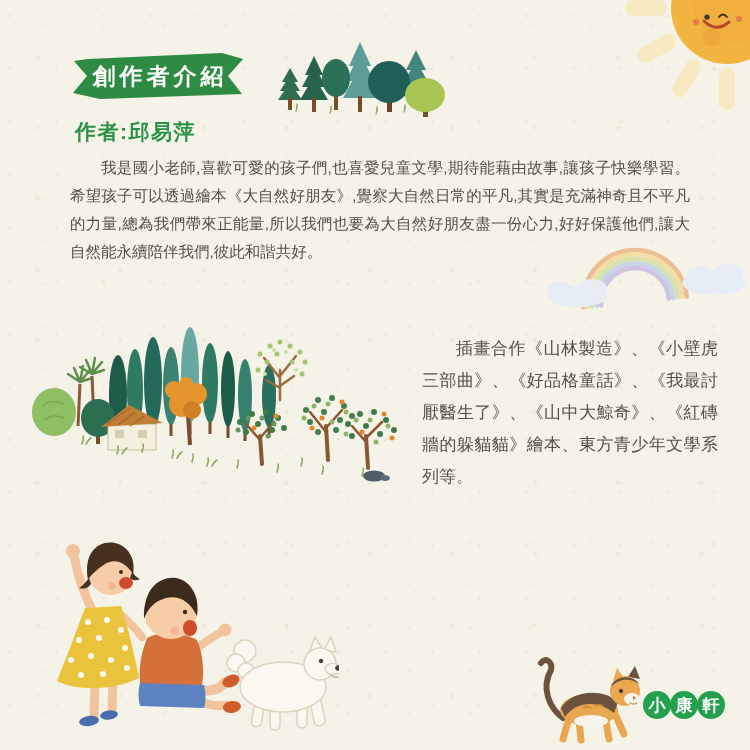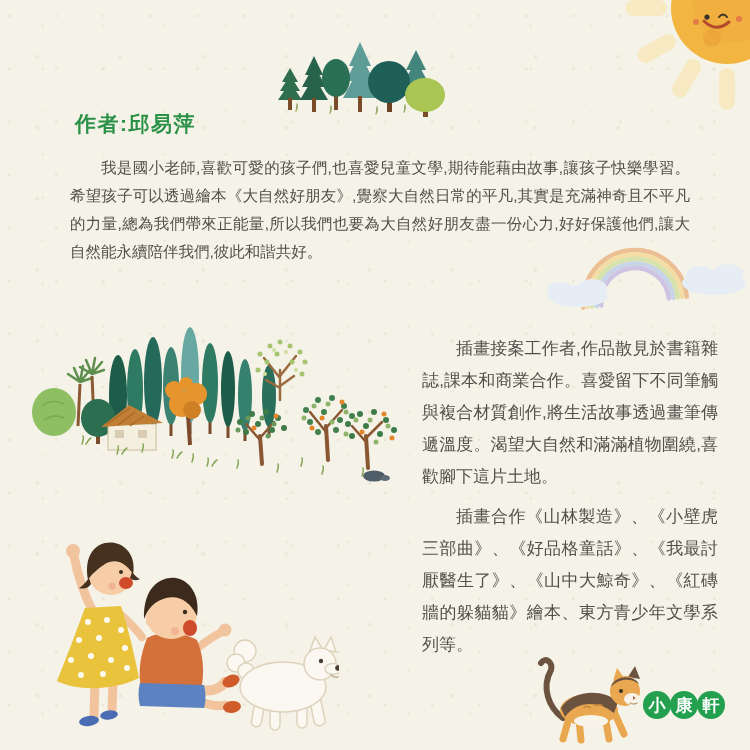--- a/index.html
+++ b/index.html
@@ -17,21 +17,21 @@
   
   .banner-wrap{left:72px;top:52px;width:172px;height:48px;}
   .banner-svg{position:absolute;left:0;top:0;}
   .banner-text{
     position:absolute;left:0;top:0;width:100%;height:100%;
     display:flex;align-items:center;justify-content:center;
     color:#fff;font-size:23px;font-weight:700;letter-spacing:4px;
     padding-left:4px;box-sizing:border-box;
   }
   
-  .sec-heading{font-size:21px;font-weight:700;color:#2b9147;letter-spacing:1.5px;}
+  .sec-heading{font-size:21px;font-weight:700;color:#2b9147;letter-spacing:1.5px;margin-top:8px;}
   .author-heading{left:75px;top:110px;}
   .illu-heading{left:415px;top:293px;}
   
   .para{color:#52504a;text-align:justify;font-weight:500;}
   .para p{margin:8px;text-indent:2em;}
   .author-para{left:62px;top:146px;width:636px;font-size:15.5px;line-height:28px;}
   .illu-col{left:414px;top:325px;width:312px;font-size:17px;line-height:32px;}
   
   .trees-top{left:276px;top:38px;}
   .sun-wrap{left:600px;top:-90px;}
@@ -46,20 +46,26 @@
     display:flex;align-items:center;justify-content:center;
     color:#fff;font-size:17px;font-weight:700;
   }
   .logo-circle + .logo-circle{margin-left:-1px;}
 </style>
 </head>
 <body>
 
 <div id="page">
 
+  <div class="abs banner-wrap">
+    <svg class="banner-svg" width="172" height="48" viewBox="0 0 172 48">
+      <path d="M16,7 L150,1 L171,7 L156,24 L170,42 L28,47 L1,41 L15,24 L2,9 Z" fill="#2e8b44"></path>
+    </svg>
+    <div class="banner-text">創作者介紹</div>
+  </div>
 
   <svg class="abs trees-top" width="170" height="80" viewBox="0 0 170 80">
     <g>
 
       <g fill="#5e9d97">
         <polygon points="84,4 73,28 95,28"></polygon>
           <polygon points="84,15 70,43 98,43"></polygon>
           <polygon points="84,28 67,60 101,60"></polygon>
       </g>
       <rect x="82" y="58" width="4" height="16" fill="#7b4c2a"></rect>
@@ -168,21 +174,20 @@
       <ellipse cx="62" cy="60" rx="15" ry="9"></ellipse>
     </g>
     <g fill="#e6edf5">
       <ellipse cx="184" cy="55" rx="32" ry="12"></ellipse>
       <ellipse cx="170" cy="47" rx="14" ry="9"></ellipse>
       <ellipse cx="198" cy="45" rx="15" ry="9"></ellipse>
     </g>
   </svg>
 
   <div class="abs para illu-col">
-    <p>插畫接案工作者,作品散見於書籍雜誌,課本和商業合作。喜愛留下不同筆觸與複合材質創作,將生活故事透過畫筆傳遞溫度。渴望大自然和滿滿植物圍繞,喜歡腳下這片土地。</p>
     <p>插畫合作《山林製造》、《小壁虎三部曲》、《好品格童話》、《我最討厭醫生了》、《山中大鯨奇》、《紅磚牆的躲貓貓》繪本、東方青少年文學系列等。</p>
   </div>
 
   <svg class="abs forest-wrap" width="385" height="160" viewBox="0 0 385 160">
 
     <g>
       <rect x="94.5" y="104" width="3" height="14" fill="#7a4a2b"></rect>
         <ellipse cx="96" cy="69" rx="9" ry="40" fill="#1d5c49"></ellipse>
       <rect x="111.5" y="102" width="3" height="14" fill="#7a4a2b"></rect>
         <ellipse cx="113" cy="64" rx="8" ry="41" fill="#2e7a63"></ellipse>

